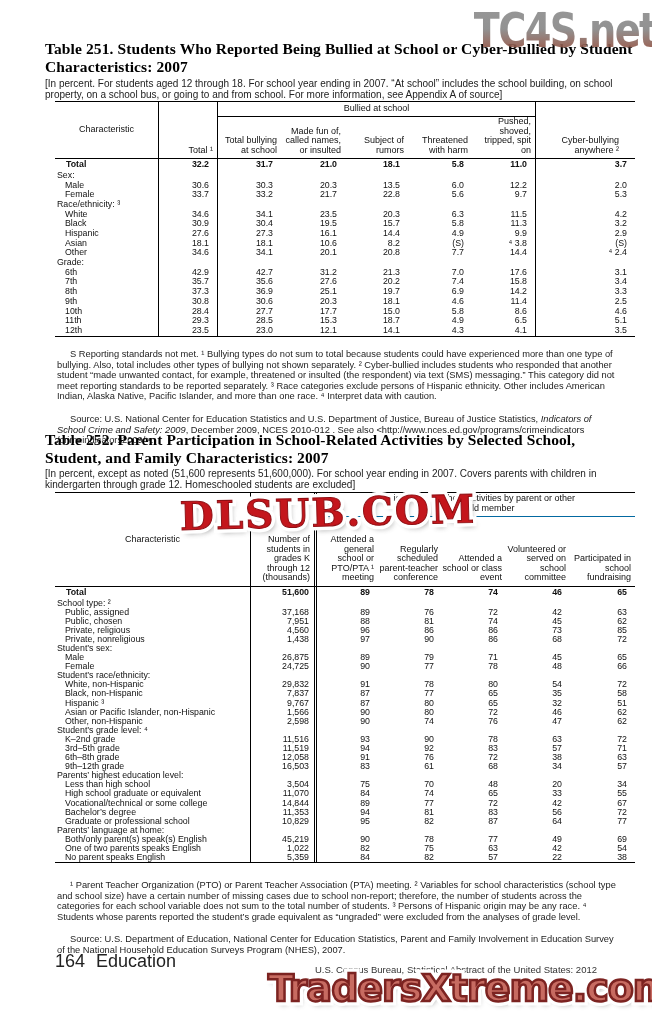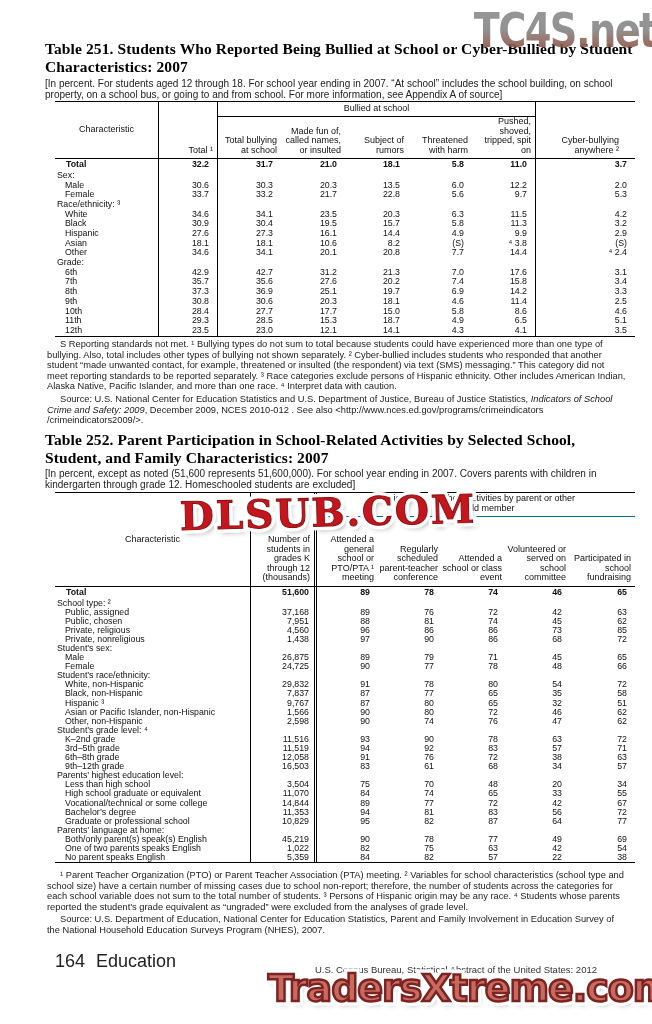--- a/index.html
+++ b/index.html
@@ -68,21 +68,21 @@
   .t252 .trow{grid-template-columns:195px 64px 64px 64px 64px 64px 65px;height:9.1px;line-height:9.0px;}
   .t252 .trow.total{height:11.5px;line-height:11px;}
   .t252 .v0{border-left:1px solid #000;padding-right:5px;}
   .t252 .v1{border-left:3px double #000;}
   .t252 .tbody{border-bottom:1.5px solid #000;}
 
   
   .fnblk{position:absolute;left:45px;width:584px;font-size:9.3px;line-height:10.6px;color:#222;overflow-wrap:anywhere;}
   .fn-251{top:337px;}
   .fn-252{top:868px;}
-  .fnblk p{margin:2px;text-indent:13px;}
+  .fnblk p{margin:12px;text-indent:13px;}
 
   
   .footer-left{position:absolute;left:55px;top:951px;font-size:18px;color:#222;display:flex;gap:11px;}
   .footer-right{position:absolute;right:55px;top:964px;font-size:9.5px;color:#333;}
 
   
   .wm{position:absolute;user-select:none;}
   .wm-top{top:2px;right:-4px;font-family:"DejaVu Sans",sans-serif;font-weight:bold;
           font-size:48px;letter-spacing:-2px;transform:scaleX(.8);transform-origin:top right;
           background:linear-gradient(180deg,#8d8d8d 0%,#878787 48%,#8f5b4e 78%,#9d5c4d 100%);

